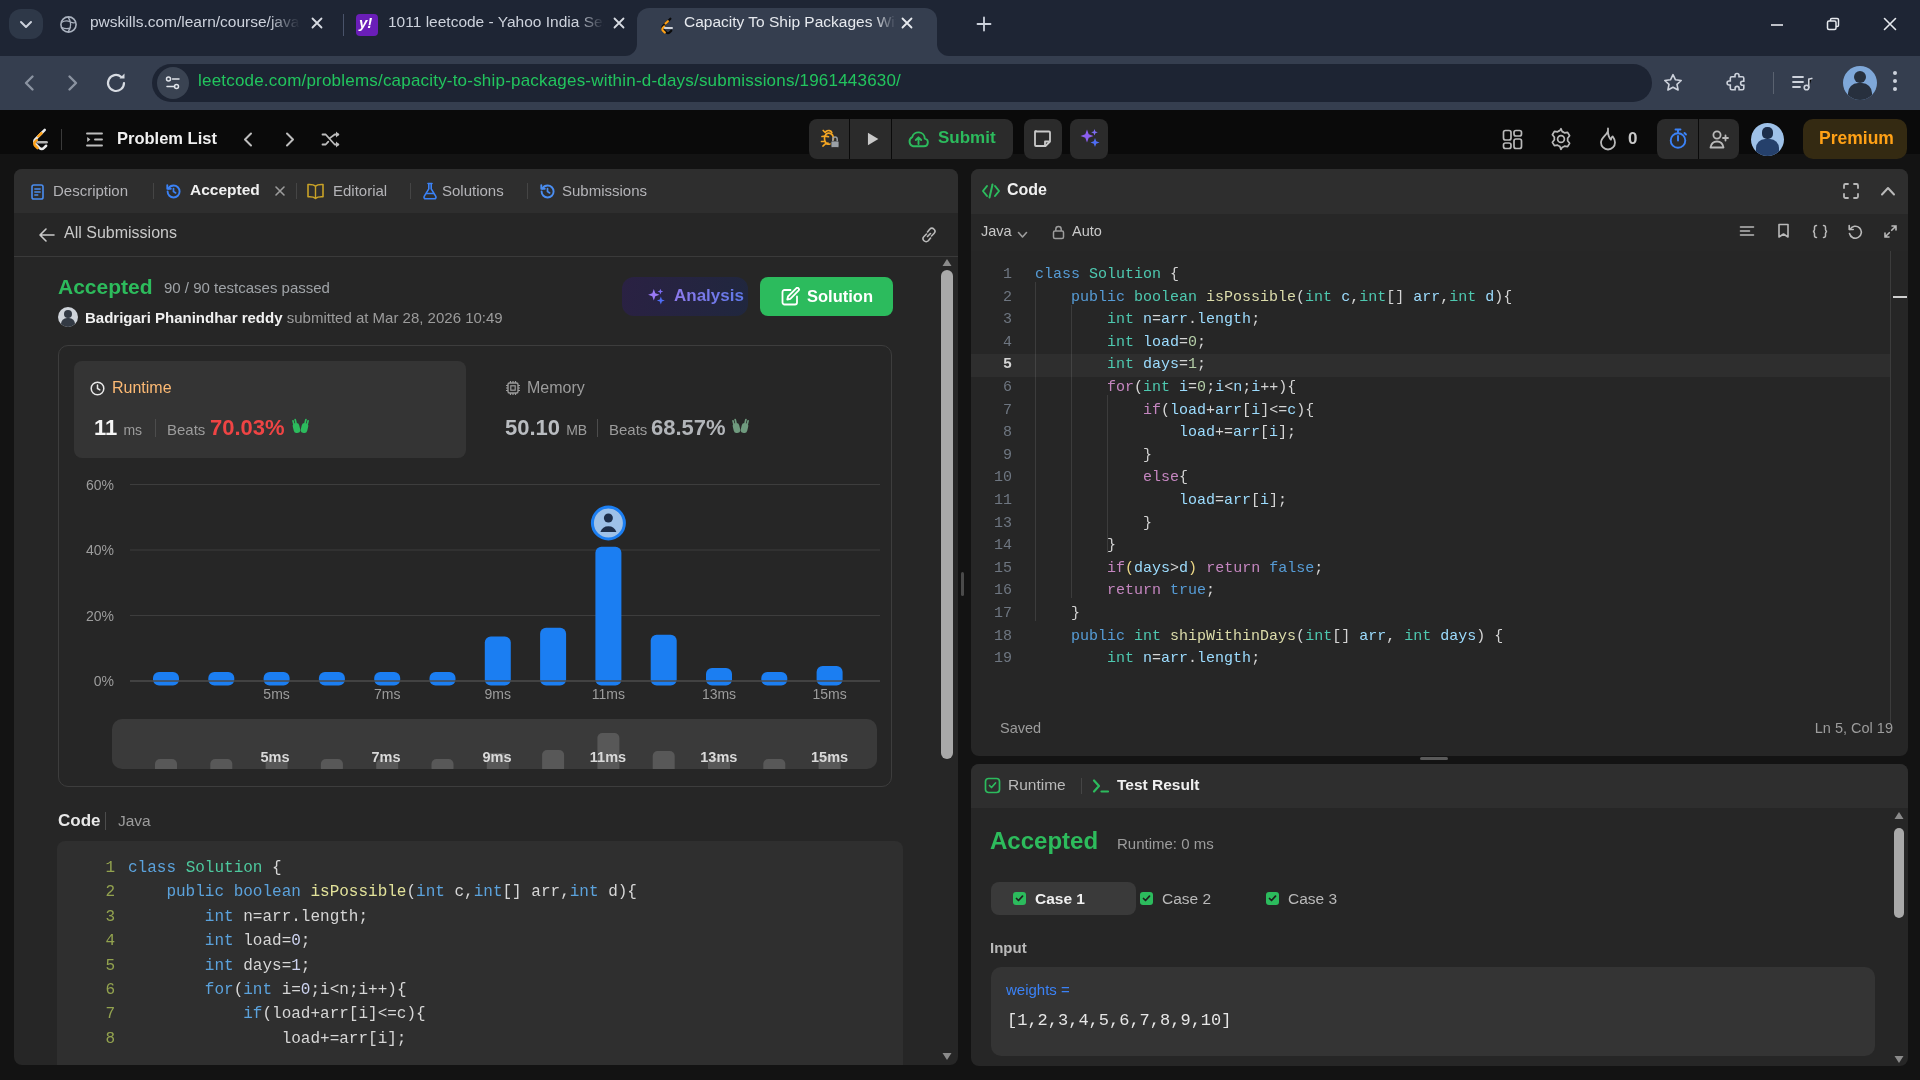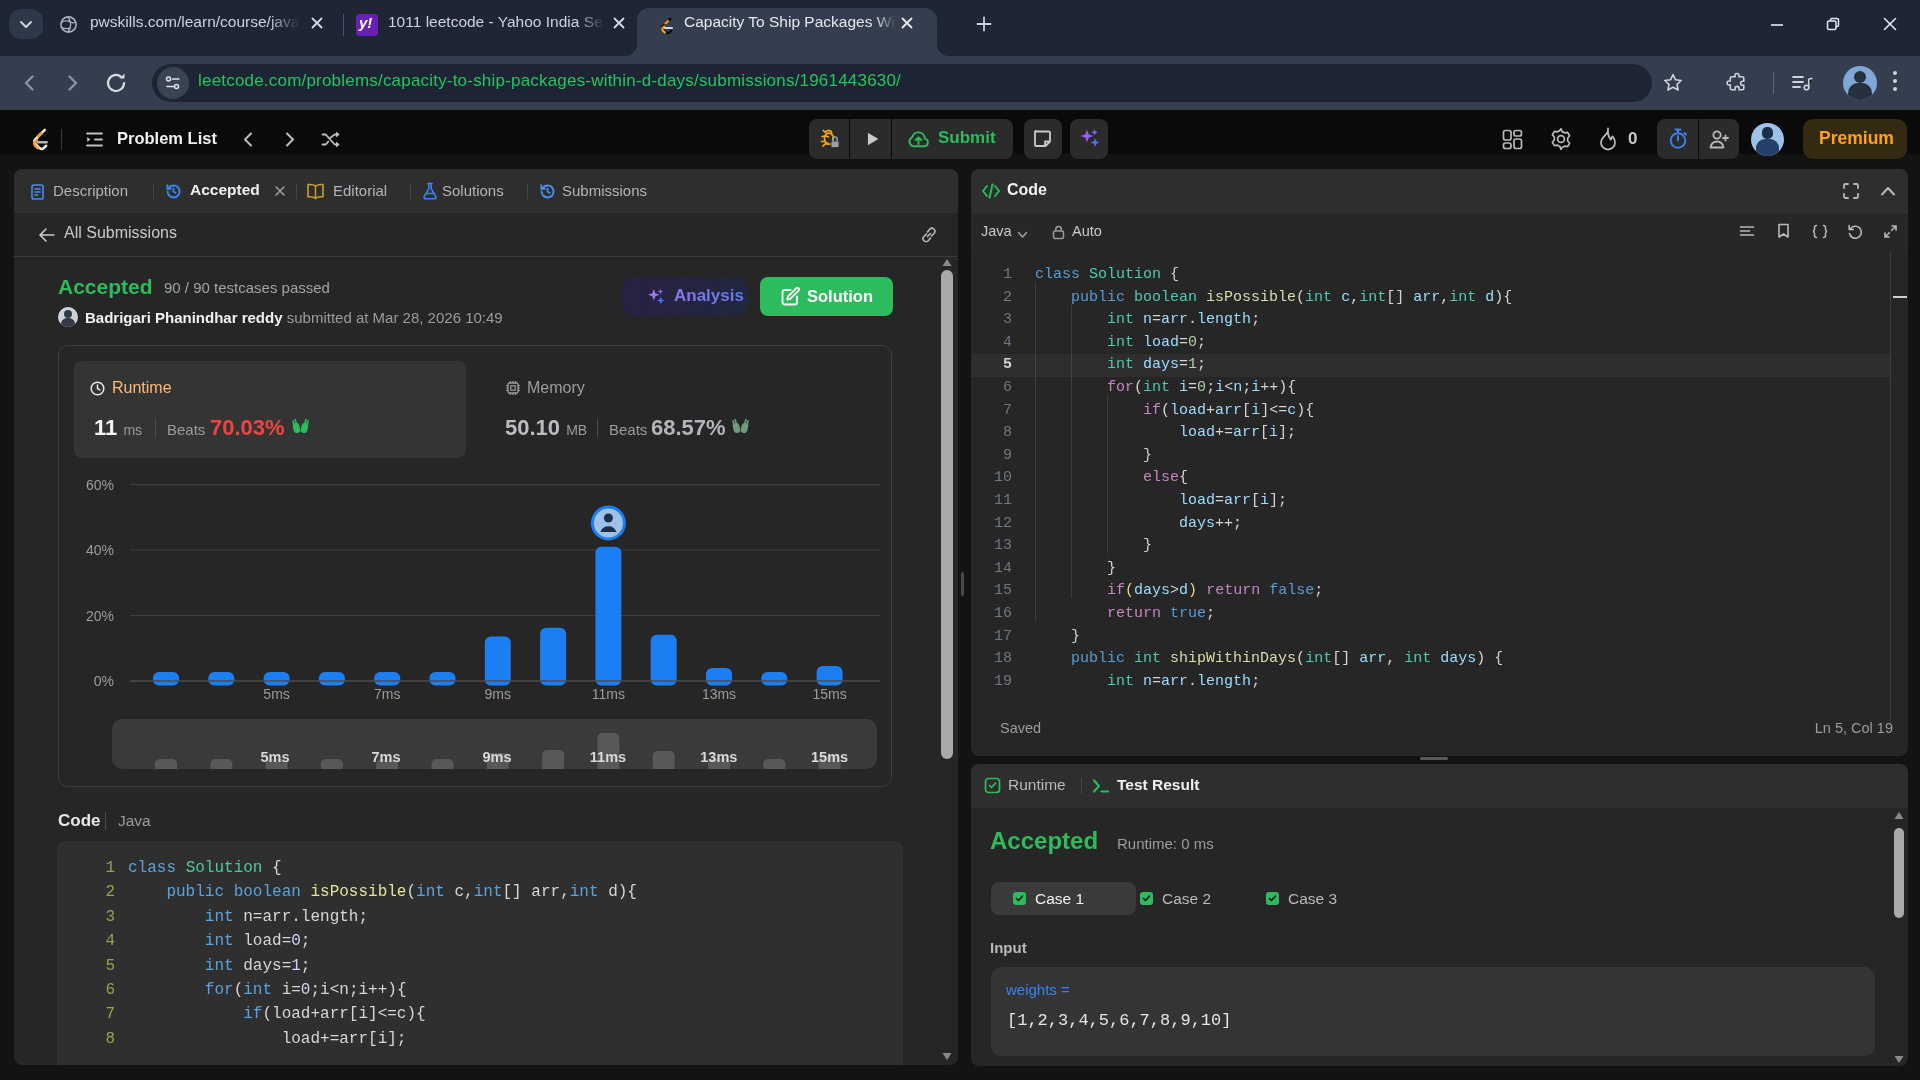--- a/index.html
+++ b/index.html
@@ -463,21 +463,20 @@
       <div><span class="rln">2</span>    <span class="k">public</span> <span class="t">boolean</span> <span class="f">isPossible</span>(<span class="t">int</span> <span class="v">c</span>,<span class="t">int</span>[] <span class="v">arr</span>,<span class="t">int</span> <span class="v">d</span>){</div>
       <div><span class="rln">3</span>        <span class="t">int</span> <span class="v">n</span>=<span class="v">arr</span>.<span class="v">length</span>;</div>
       <div><span class="rln">4</span>        <span class="t">int</span> <span class="v">load</span>=<span class="n">0</span>;</div>
       <div><span class="rln" style="color:#d4d4d4;font-weight:700">5</span>        <span class="t">int</span> <span class="v">days</span>=<span class="n">1</span>;</div>
       <div><span class="rln">6</span>        <span class="c">for</span>(<span class="t">int</span> <span class="v">i</span>=<span class="n">0</span>;<span class="v">i</span>&lt;<span class="v">n</span>;<span class="v">i</span>++){</div>
       <div><span class="rln">7</span>            <span class="c">if</span>(<span class="v">load</span>+<span class="v">arr</span>[<span class="v">i</span>]&lt;=<span class="v">c</span>){</div>
       <div><span class="rln">8</span>                <span class="v">load</span>+=<span class="v">arr</span>[<span class="v">i</span>];</div>
       <div><span class="rln">9</span>            }</div>
       <div><span class="rln">10</span>            <span class="c">else</span>{</div>
       <div><span class="rln">11</span>                <span class="v">load</span>=<span class="v">arr</span>[<span class="v">i</span>];</div>
-      <div><span class="rln">12</span>                <span class="v">days</span>++;</div>
       <div><span class="rln">13</span>            }</div>
       <div><span class="rln">14</span>        }</div>
       <div><span class="rln">15</span>        <span class="c">if</span><span class="g">(</span><span class="v">days</span>&gt;<span class="v">d</span><span class="g">)</span> <span class="c">return</span> <span class="k">false</span>;</div>
       <div><span class="rln">16</span>        <span class="c">return</span> <span class="k">true</span>;</div>
       <div><span class="rln">17</span>    }</div>
       <div><span class="rln">18</span>    <span class="k">public</span> <span class="t">int</span> <span class="f">shipWithinDays</span>(<span class="t">int</span>[] <span class="v">arr</span>, <span class="t">int</span> <span class="v">days</span>) {</div>
       <div><span class="rln">19</span>        <span class="t">int</span> <span class="v">n</span>=<span class="v">arr</span>.<span class="v">length</span>;</div>
     </div>
     <div class="abs" style="left:919px;top:82px;width:1px;height:474px;background:#3c3c3c"></div>
     <div class="abs" style="left:922px;top:127px;width:14px;height:2px;background:#cfcfcf"></div>
@@ -497,21 +496,21 @@
         <path d="M9.5 13.5H16" stroke="#2cbb5d" stroke-width="2.2" stroke-linecap="round"></path>
       </svg>
     <div class="abs" style="left:146px;top:12px;font-size:15.5px;font-weight:700;color:#f0f0f0">Test Result</div>
     <div class="abs" style="left:19px;top:63px;font-size:24px;font-weight:600;color:#2dbb5c">Accepted</div>
     <div class="abs" style="left:146px;top:71px;font-size:15px;color:#9c9c9c">Runtime: 0 ms</div>
     <div class="abs" style="left:20px;top:118px;width:145px;height:33px;background:#3a3a3a;border-radius:8px"></div>
     <svg class="abs" style="left:41px;top:127px" width="15" height="15" viewBox="0 0 15 15">
         <rect x="1" y="1" width="13" height="13" rx="3" fill="#2cbb5d"></rect>
         <path d="M4.5 7.5l2 2 4-4.3" fill="none" stroke="#1f1f1f" stroke-width="1.7" stroke-linecap="round" stroke-linejoin="round"></path>
       </svg>
-    <div class="abs" style="left:64px;top:126px;font-size:15.5px;font-weight:400;color:#f0f0f0">Case 1</div>
+    <div class="abs" style="left:64px;top:126px;font-size:15.5px;font-weight:700;color:#f0f0f0">Case 1</div>
     <svg class="abs" style="left:168px;top:127px" width="15" height="15" viewBox="0 0 15 15">
         <rect x="1" y="1" width="13" height="13" rx="3" fill="#2cbb5d"></rect>
         <path d="M4.5 7.5l2 2 4-4.3" fill="none" stroke="#1f1f1f" stroke-width="1.7" stroke-linecap="round" stroke-linejoin="round"></path>
       </svg>
     <div class="abs" style="left:191px;top:126px;font-size:15.5px;color:#b9b9b9">Case 2</div>
     <svg class="abs" style="left:294px;top:127px" width="15" height="15" viewBox="0 0 15 15">
         <rect x="1" y="1" width="13" height="13" rx="3" fill="#2cbb5d"></rect>
         <path d="M4.5 7.5l2 2 4-4.3" fill="none" stroke="#1f1f1f" stroke-width="1.7" stroke-linecap="round" stroke-linejoin="round"></path>
       </svg>
     <div class="abs" style="left:317px;top:126px;font-size:15.5px;color:#b9b9b9">Case 3</div>

